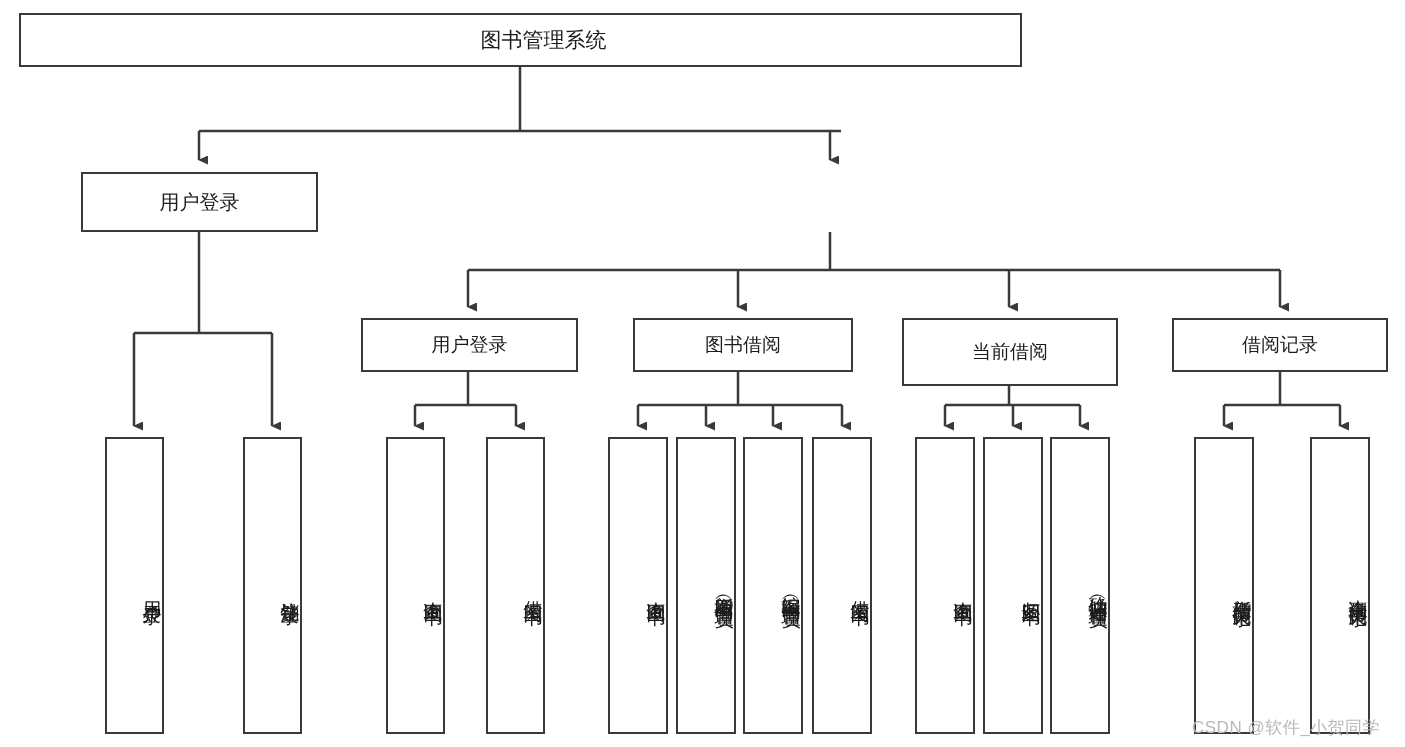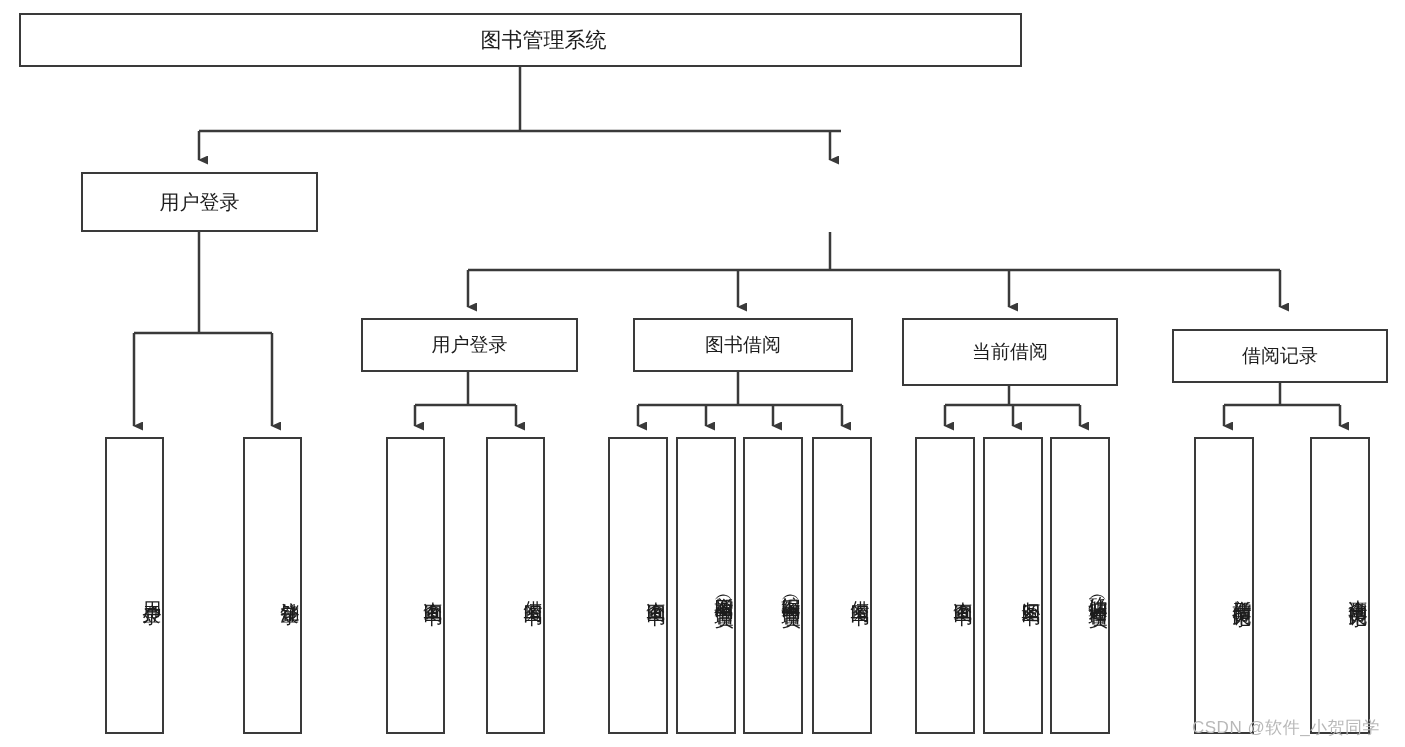--- a/index.html
+++ b/index.html
@@ -136,21 +136,21 @@
   </div>
 
   <div class="node level2" style="left:633px; top:318px; width:220px; height:54px;">
     <span>图书借阅</span>
   </div>
 
   <div class="node level2" style="left:902px; top:318px; width:216px; height:68px;">
     <span>当前借阅</span>
   </div>
 
-  <div class="node level2" style="left:1172px; top:318px; width:216px; height:54px;margin-top:11px;">
+  <div class="node level2" style="left:1172px; top:318px; width:216px; height:54px;">
     <span>借阅记录</span>
   </div>
 
   <div class="node leaf" style="left:105px; top:437px; width:59px; height:297px;">
     <span class="vtext">用户登录</span>
   </div>
 
   <div class="node leaf" style="left:243px; top:437px; width:59px; height:297px;">
     <span class="vtext">注销登录</span>
   </div>

